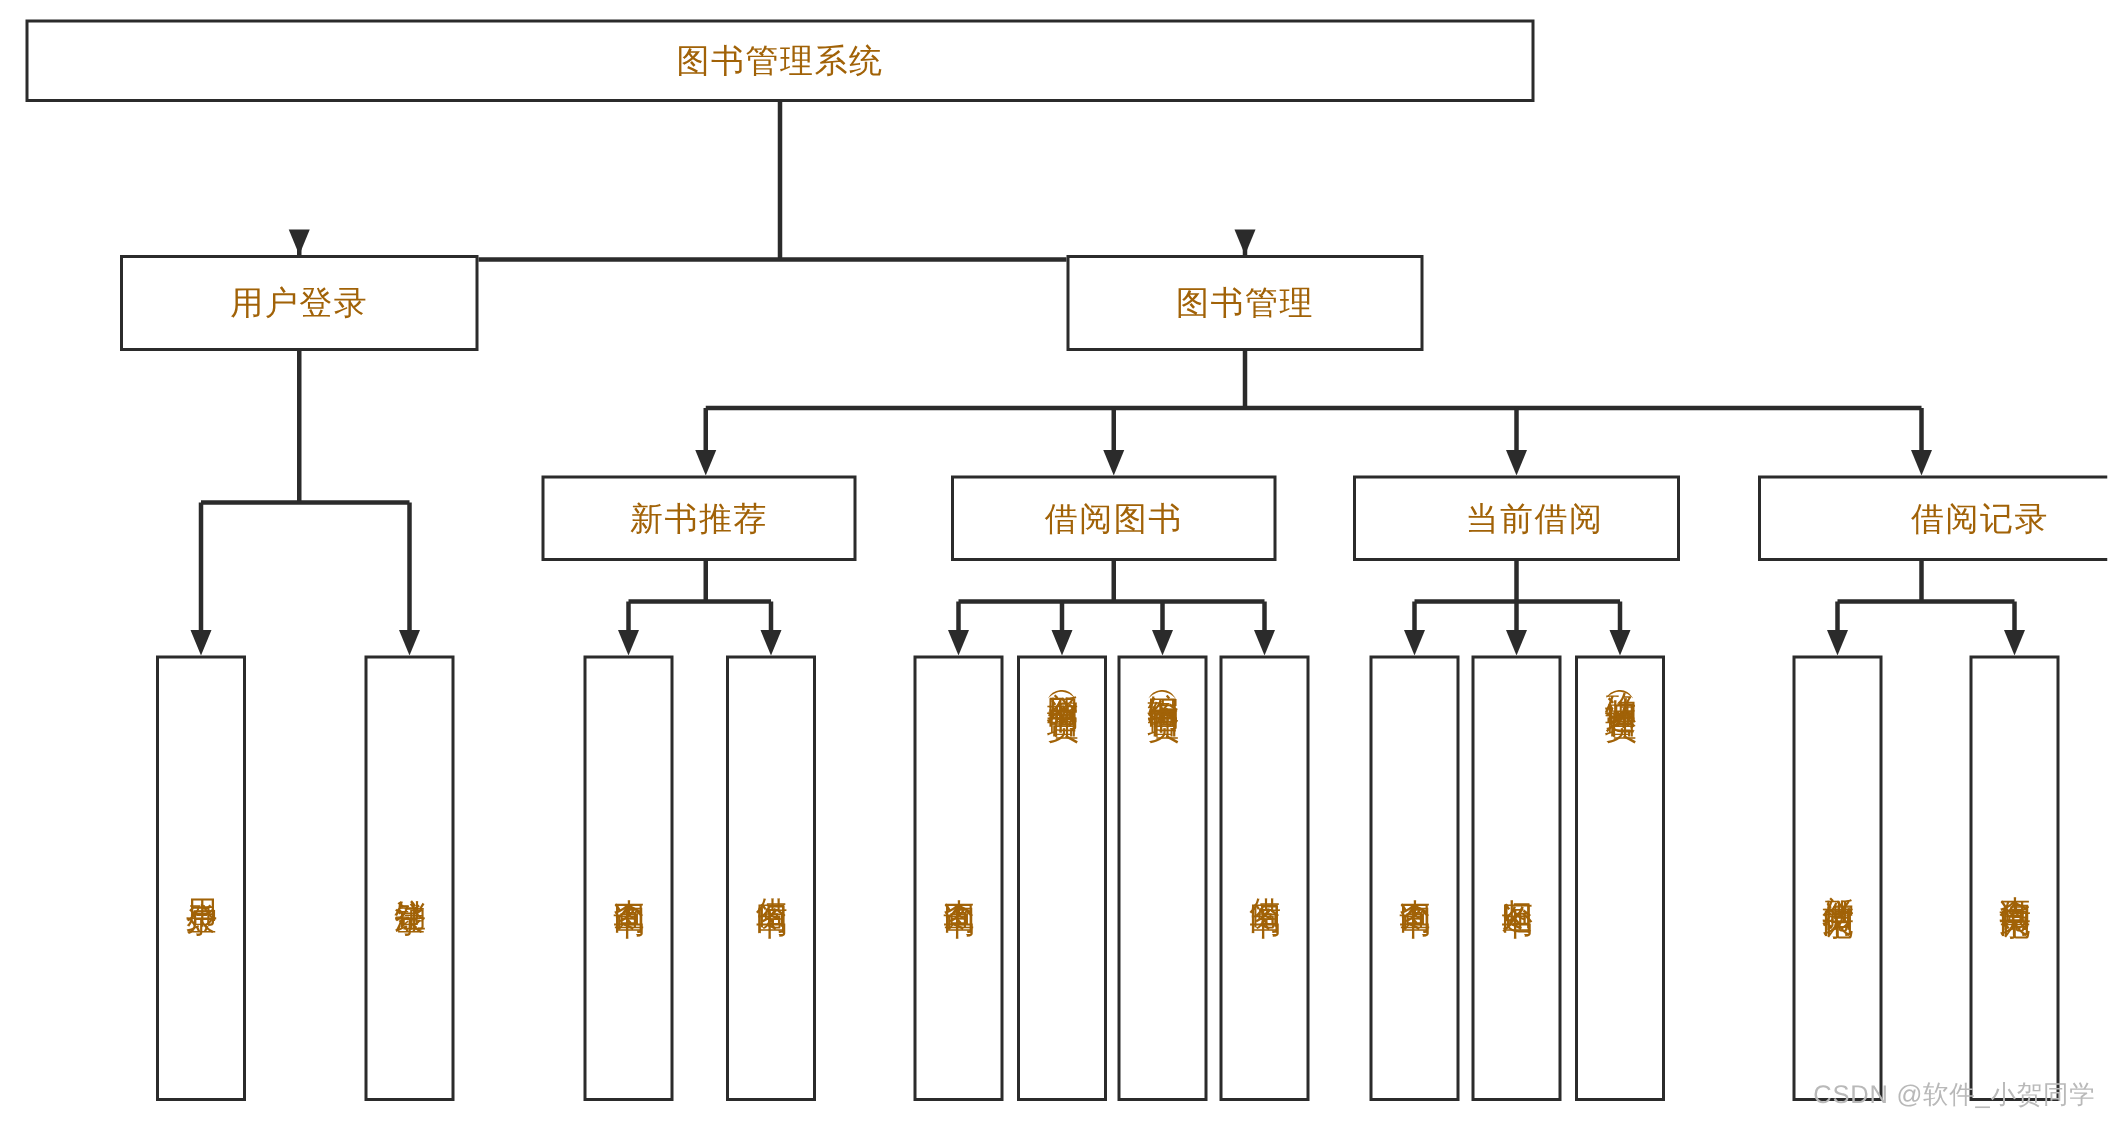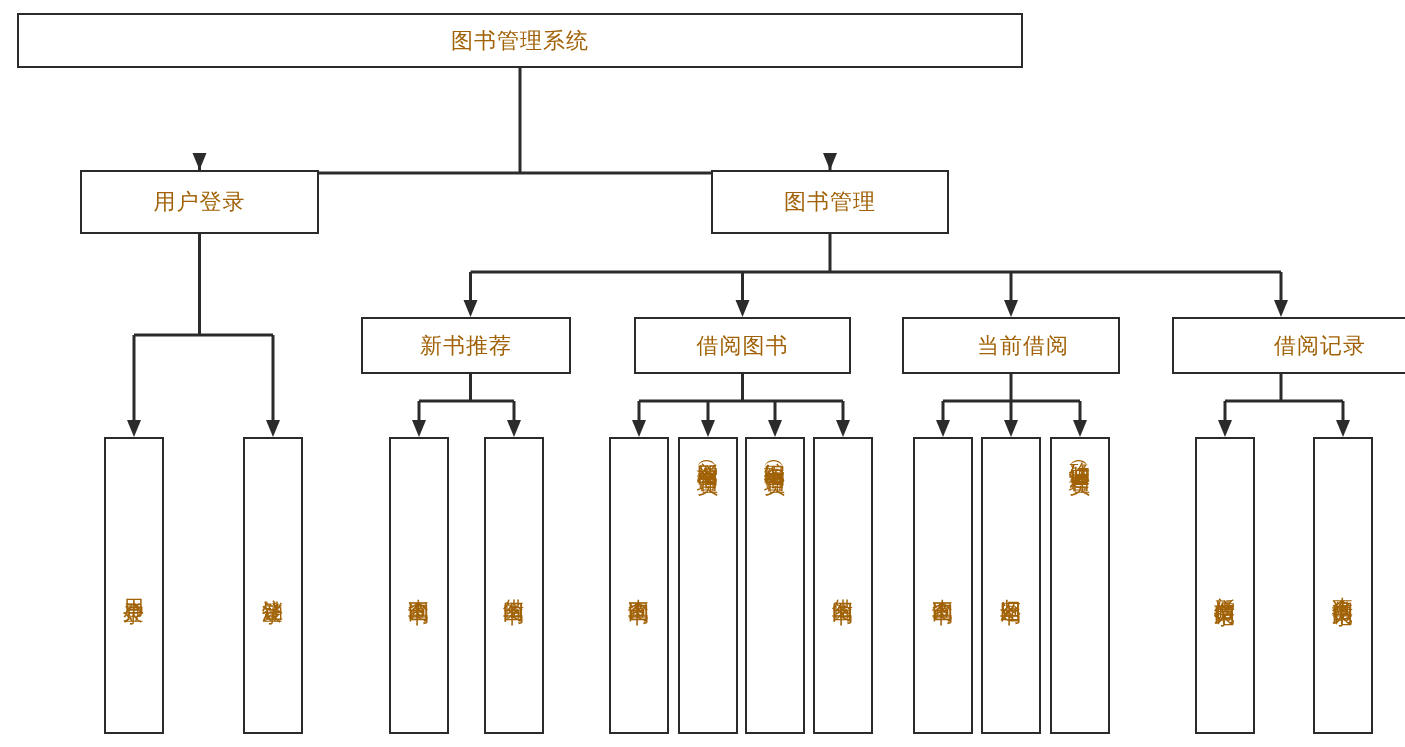--- a/index.html
+++ b/index.html
@@ -180,13 +180,14 @@
         <span class="node-label">确认归还（管理员）</span>
       </div>
       <div class="node vert" style="left: 1195px; top: 437px; width: 60px; height: 297px;">
         <span class="node-label">新增借阅记录</span>
       </div>
       <div class="node vert" style="left: 1313px; top: 437px; width: 60px; height: 297px;">
         <span class="node-label">查询借阅记录</span>
       </div>
     </div>
 
+  <div id="watermark">CSDN @软件_小贺同学</div>
 </div>
 
 </body></html>

